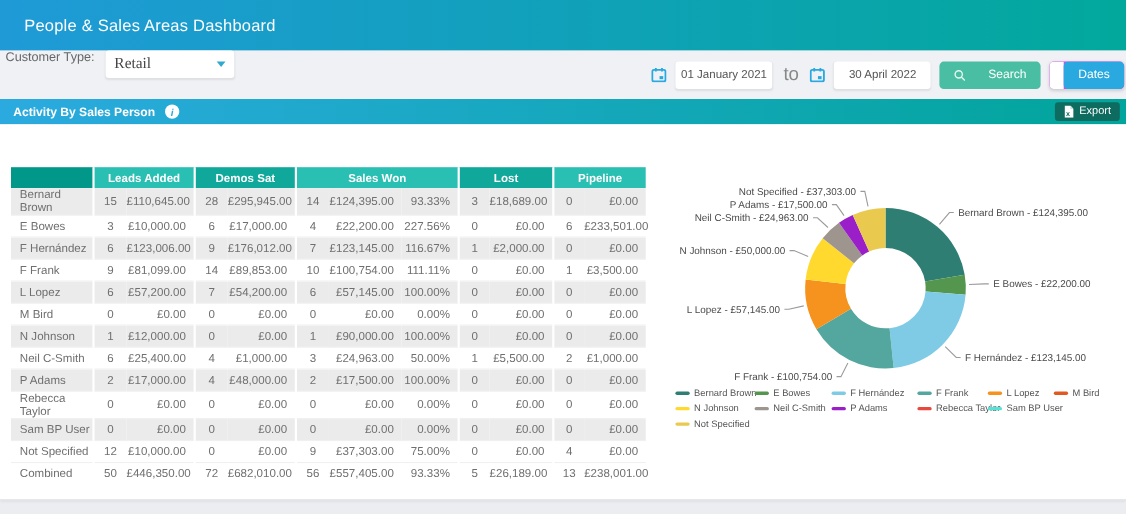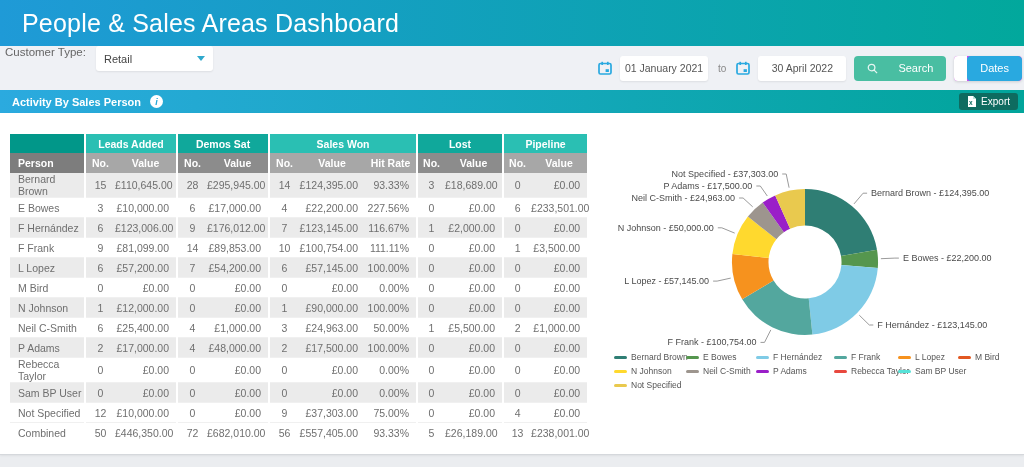--- a/index.html
+++ b/index.html
@@ -9,44 +9,44 @@
     background:#EBEDF0;
     position:relative;
     overflow:hidden;
   }
   
   .app-header {
     position:absolute; left:0; top:0; width:1024px; height:46px;
     background:linear-gradient(90deg, var(--g1,#1F9AD7), var(--g2,#02A89C));
     display:flex; align-items:center;
   }
-  .app-title { color:#fff; font-size:25px; font-weight:400; margin-left:22px; letter-spacing:.2px; }
+  .app-title { color:#fff; font-size:15px; font-weight:400; margin-left:22px; letter-spacing:.2px; }
   
   .filter-bar {
     position:absolute; left:0; top:46px; width:1024px; height:44px;
     background:#EFF1F5; display:flex; padding:0 2px 0 5px;
   }
   .ct-label { font-size:11.5px; color:#666; margin-right:10px; }
   .dropdown {
     width:117px; height:25px; background:#fff; border-radius:3px;
     box-shadow:0 1px 2px rgba(0,0,0,.08); display:flex; align-items:center;
     padding:0 8px; cursor:pointer;
   }
-  .dropdown .dd-value { font-size:11px; color:#444; flex:1; }
+  .dropdown .dd-value { font-size:14px; color:#444; flex:1;font-family:Liberation Serif, serif; }
   .caret-down {
     width:0; height:0; border-left:4px solid transparent; border-right:4px solid transparent;
     border-top:5px solid #2FA9CD;
   }
   .filter-right { margin-left:auto; display:flex; align-items:center; gap:8px; }
   .date-field {
     width:88px; height:25px; background:#fff; border:0; border-radius:3px;
     box-shadow:0 1px 2px rgba(0,0,0,.08); font-size:10.5px; color:#555;
     text-align:center; font-family:"Liberation Sans",sans-serif;
   }
-  .to-label { font-size:10px; color:#888; margin:0 2px; }
+  .to-label { font-size:17px; color:#888; margin:0 2px; }
   .btn-search {
     height:25px; padding:0 13px; border:0; border-radius:4px;
     background:var(--search,#49BEA2); color:#fff; font-size:11px;
     display:flex; align-items:center; gap:20px; cursor:pointer;
     font-family:"Liberation Sans",sans-serif;
   }
   .dates-group {
     height:25px; background:#d946ef; border-radius:4px; overflow:hidden;
     display:flex; align-items:stretch; box-shadow:0 1px 3px rgba(0,0,0,.15); cursor:pointer;
   }
@@ -74,21 +74,21 @@
     font-family:"Liberation Sans",sans-serif;
   }
   
   .content-panel {
     position:absolute; left:0; top:113px; width:1024px; height:342px;
     background:#fff; border-bottom:1px solid #D5D8DC;
     box-shadow:0 1px 2px rgba(0,0,0,.06);
   }
   
   .activity-table {
-    position:absolute; left:10px; top:21px; width:577px;
+    position:absolute; left:10px; top:39px; width:577px;
     border-collapse:collapse; table-layout:fixed; font-size:10.5px;
   }
   .activity-table th { font-weight:700; color:#fff; height:19px; }
   .activity-table thead .grp th { font-size:10.5px; }
   .activity-table thead .sub th { height:20px; font-size:10.5px; }
   .g-person { background:var(--hPerson,#019789); }
   .g-light  { background:var(--hLight,#2ABFB3); }
   .g-dark   { background:var(--hDark,#10A89B); }
   .s-person { background:var(--sPerson,#7D7D7D); text-align:left; padding-left:8px; }
   .s-light  { background:var(--sLight,#A7A7A7); }
@@ -195,34 +195,20 @@
       </colgroup>
       <thead>
         <tr class="grp">
           <th colspan="1" class="g-person"></th>
           <th colspan="2" class="g-light gs">Leads Added</th>
           <th colspan="2" class="g-dark gs">Demos Sat</th>
           <th colspan="3" class="g-light gs">Sales Won</th>
           <th colspan="2" class="g-dark gs">Lost</th>
           <th colspan="2" class="g-light gs">Pipeline</th>
         </tr>
-        <tr class="sub">
-          <th class="s-person">Person</th>
-          <th class="s-light gs">No.</th>
-          <th class="s-light">Value</th>
-          <th class="s-dark gs">No.</th>
-          <th class="s-dark">Value</th>
-          <th class="s-light gs">No.</th>
-          <th class="s-light">Value</th>
-          <th class="s-light">Hit Rate</th>
-          <th class="s-dark gs">No.</th>
-          <th class="s-dark">Value</th>
-          <th class="s-light gs">No.</th>
-          <th class="s-light">Value</th>
-        </tr>
       </thead>
       <tbody>
         <tr>
           <td class="al">Bernard Brown</td>
           <td class="ac gs">15</td>
           <td class="ar">£110,645.00</td>
           <td class="ac gs">28</td>
           <td class="ar">£295,945.00</td>
           <td class="ac gs">14</td>
           <td class="ar">£124,395.00</td>

